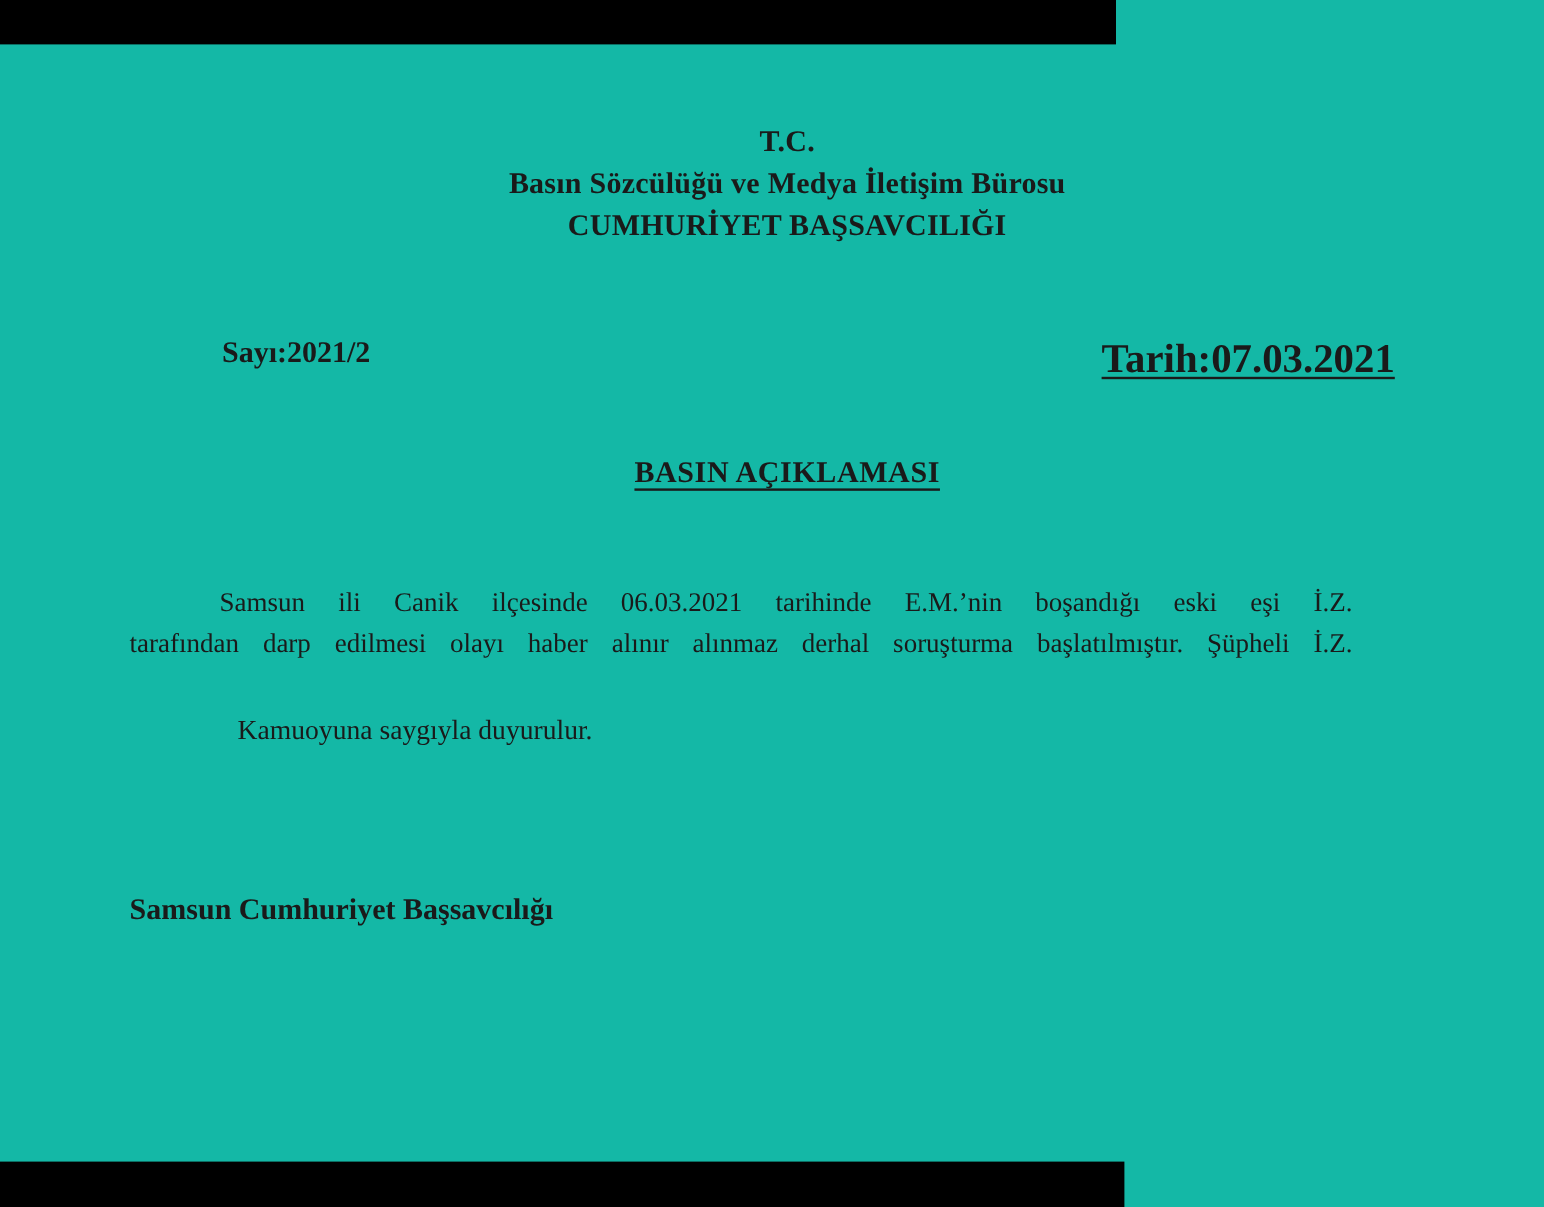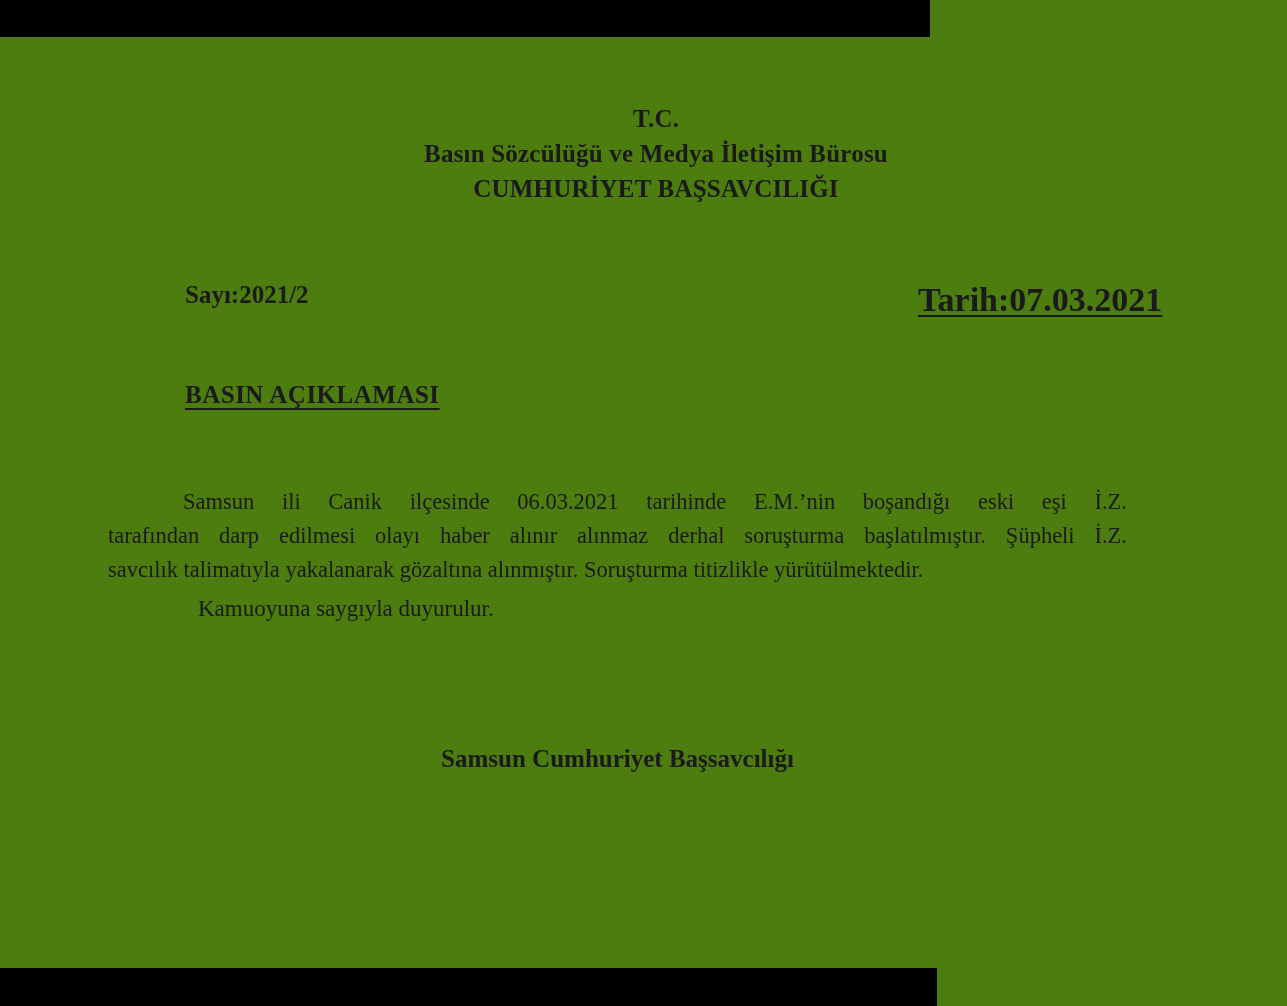--- a/index.html
+++ b/index.html
@@ -4,21 +4,21 @@
 <style>
   html, body {
     margin: 0;
     padding: 0;
     background: #ffffff;
   }
   .page {
     position: relative;
     width: 1287px;
     height: 1006px;
-    background: #4d7c0f;
+    background: #14b8a6;
     overflow: hidden;
     font-family: "Liberation Serif", serif;
     color: #1a1a1a;
   }
   .bar {
     position: absolute;
     background: #000000;
   }
   .bar-top {
     left: 0; top: 0;
@@ -54,20 +54,21 @@
     font-size: 34px;
     text-decoration: underline;
     text-underline-offset: 4px;
     text-decoration-thickness: 2px;
   }
   .doc-title {
     position: absolute;
     left: 185px;
     top: 381px;
     width: 942px;
+    text-align: center;
     font-weight: bold;
     font-size: 25px;
     letter-spacing: 0.5px;
   }
   .doc-title span {
     text-decoration: underline;
     text-underline-offset: 5px;
     text-decoration-thickness: 2px;
   }
   .body-par {
@@ -92,21 +93,21 @@
     position: absolute;
     left: 198px;
     top: 596px;
     font-size: 23px;
   }
   .signature {
     position: absolute;
     left: 108px;
     top: 745px;
     width: 1019px;
-    text-align: center;
+    text-align: left;
     font-weight: bold;
     font-size: 25px;
   }
 </style>
 </head>
 <body>
 
 <div class="page">
 
   <div class="bar bar-top"></div>
@@ -121,20 +122,19 @@
   <div class="meta-number">Sayı:2021/2</div>
   <div class="meta-date">Tarih:07.03.2021</div>
 
   <div class="doc-title">
     <span>BASIN AÇIKLAMASI</span>
   </div>
 
   <div class="body-par">
     <div class="body-line fill indent">Samsun ili Canik ilçesinde 06.03.2021 tarihinde E.M.’nin boşandığı eski eşi İ.Z.</div>
     <div class="body-line fill">tarafından darp edilmesi olayı haber alınır alınmaz derhal soruşturma başlatılmıştır. Şüpheli İ.Z.</div>
-    <div class="body-line">savcılık talimatıyla yakalanarak gözaltına alınmıştır. Soruşturma titizlikle yürütülmektedir.</div>
   </div>
 
   <div class="closing-line">Kamuoyuna saygıyla duyurulur.</div>
 
   <div class="signature">Samsun Cumhuriyet Başsavcılığı</div>
 
 </div>
 
 </body></html>

